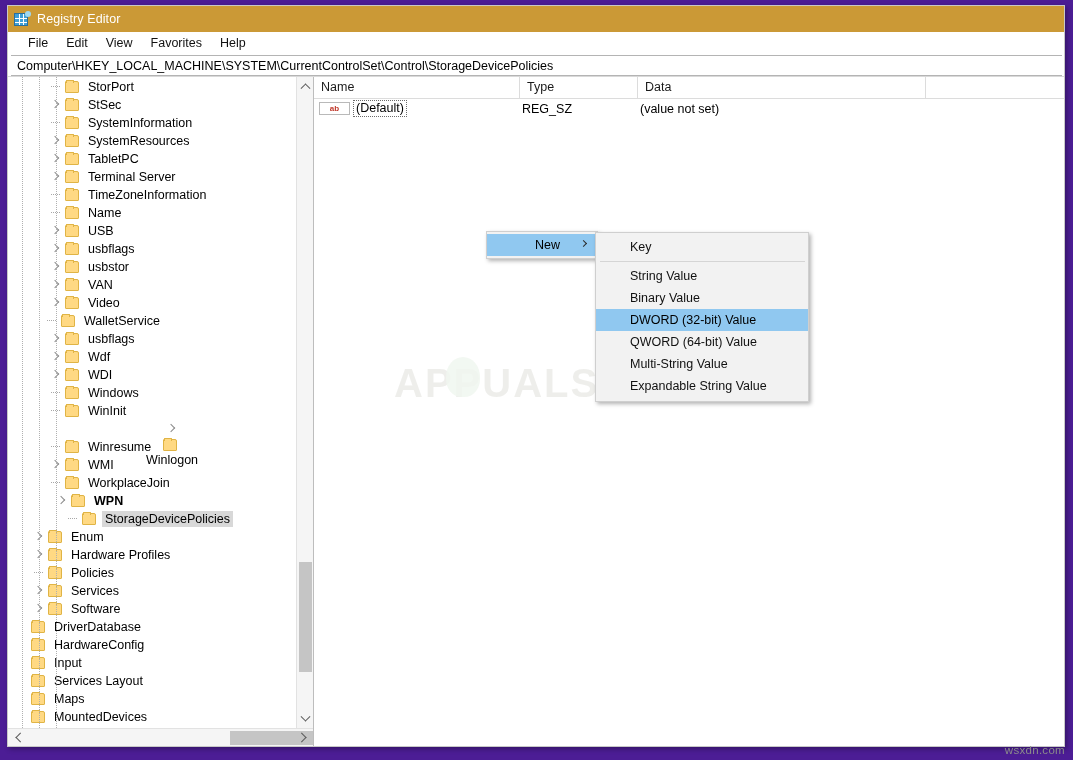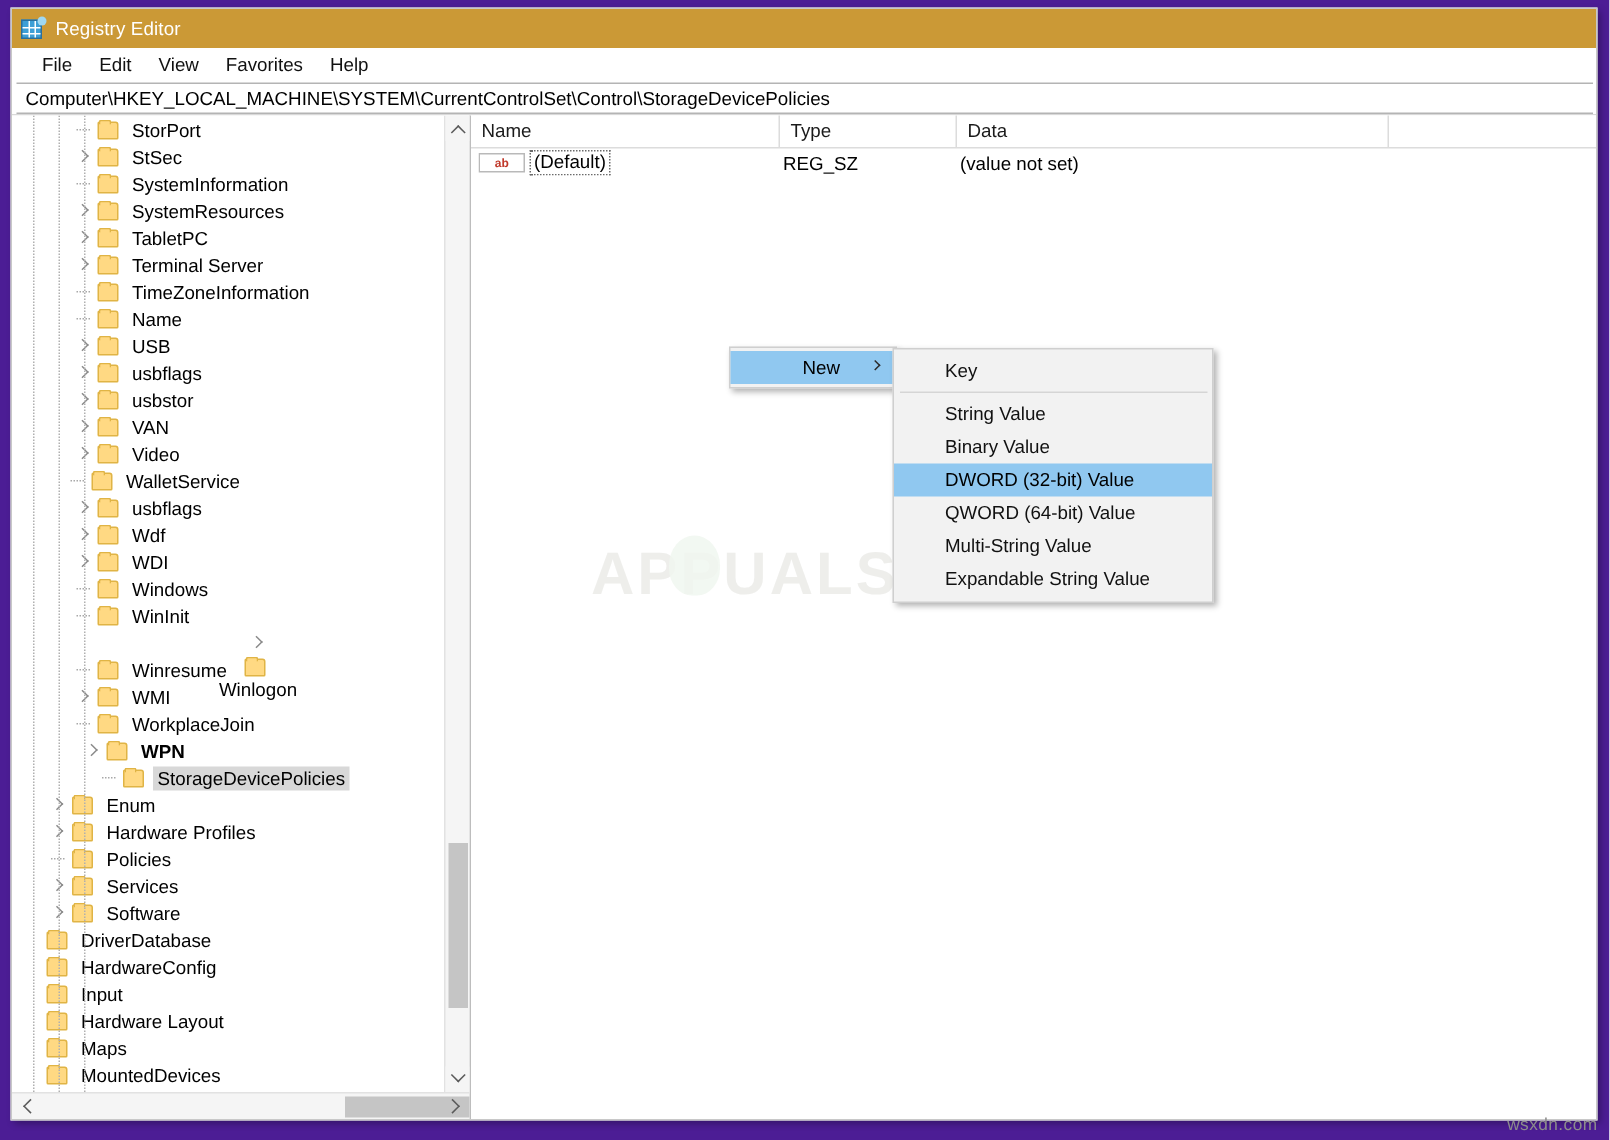--- a/index.html
+++ b/index.html
@@ -679,21 +679,21 @@
                 <div class="folder">
                   <div class="fb"></div>
                 </div>
                 <span class="tlabel">Input</span>
               </div>
               <div class="tnode" style="padding-left: 6px;">
                 <div class="twist"></div>
                 <div class="folder">
                   <div class="fb"></div>
                 </div>
-                <span class="tlabel">Hardware Layout</span>
+                <span class="tlabel">Services Layout</span>
               </div>
               <div class="tnode" style="padding-left: 6px;">
                 <div class="twist"></div>
                 <div class="folder">
                   <div class="fb"></div>
                 </div>
                 <span class="tlabel">Maps</span>
               </div>
               <div class="tnode" style="padding-left: 6px;">
                 <div class="twist"></div>

